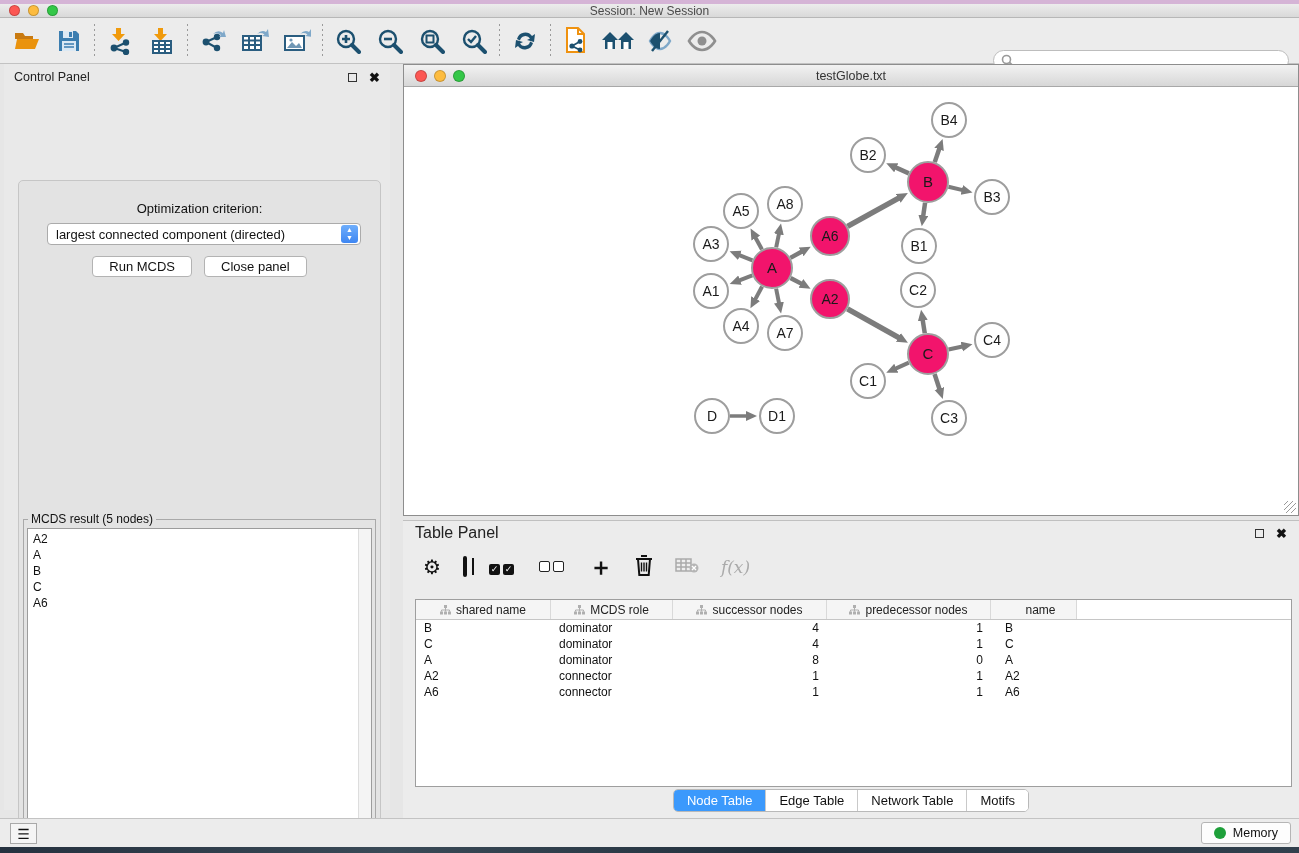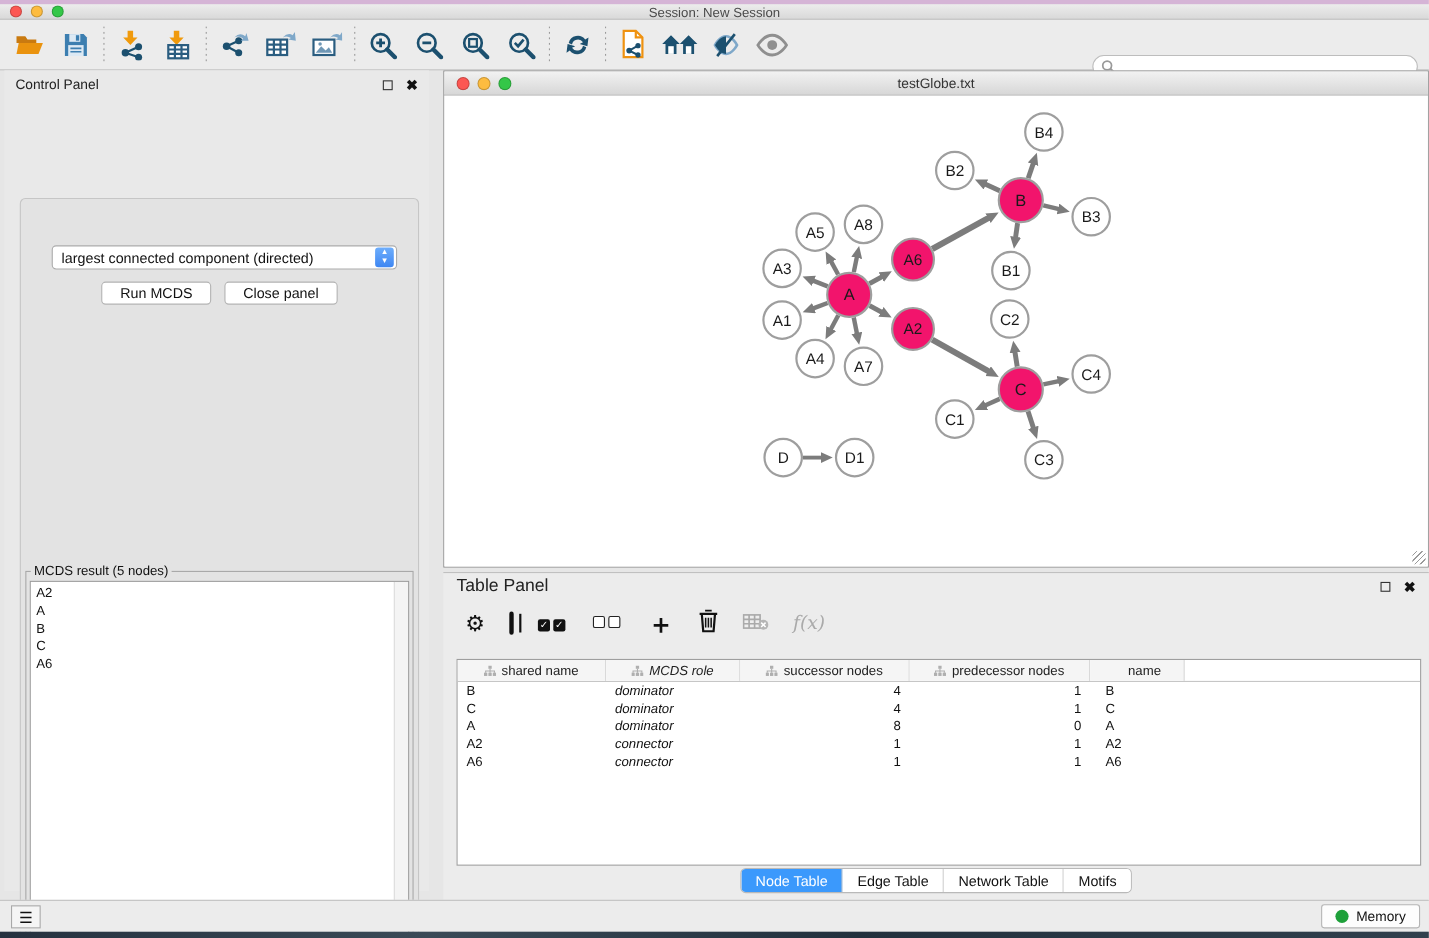--- a/index.html
+++ b/index.html
@@ -101,21 +101,21 @@
   .fx { font-family:"DejaVu Serif", serif; font-style:italic; font-size:17px; color:#aaa; }
 
   .tablebox { position:absolute; left:12px; top:78px; width:877px; height:188px;
     background:#fff; border:1px solid #9e9e9e; overflow:hidden; }
   .thead { display:flex; height:20px; border-bottom:1px solid #c6c6c6; font-size:12px; color:#222; }
   .th { background:#f5f5f5; border-right:1px solid #d9d9d9; display:flex; align-items:center;
     justify-content:center; gap:5px; }
   .th .fork { width:11px; height:10px; opacity:.55; }
   .trow { display:flex; height:16px; font-size:12px; color:#111; align-items:center; }
   .td { padding:0 8px; white-space:nowrap; overflow:hidden; }
-  .c0{width:135px;} .c1{width:122px;font-style:italic;} .c2{width:154px; text-align:right;}
+  .c0{width:135px;} .c1{width:122px;} .c2{width:154px; text-align:right;}
   .c3{width:164px; text-align:right;} .c4{width:86px; padding-left:14px;}
   .th.c2,.th.c3 { }
   .tp-tabs { position:absolute; left:0; bottom:6px; width:100%; display:flex; justify-content:center; }
 
   
   .status-bar { position:absolute; left:0; top:818px; width:100%; height:29px;
     background:#ececec; border-top:1px solid #c3c3c3; }
   .list-btn { position:absolute; left:10px; top:4px; width:27px; height:21px;
     background:#f5f5f5; border:1px solid #a9a9a9; display:flex; align-items:center;
     justify-content:center; font-size:14px; color:#111; }
@@ -281,20 +281,21 @@
     </div>
   </div>
 
   <div class="control-panel">
     <div class="panel-head">
       <span class="ptitle">Control Panel</span>
       <span class="float-ic"></span>
       <span class="close-ic">✖</span>
     </div>
     <div class="cp-card">
+      <div class="crit-label">Optimization criterion:</div>
       <div class="selectbox">
         <span class="val">largest connected component (directed)</span>
         <span class="spinner">
             <span>▲</span>
             <span>▼</span>
           </span>
       </div>
       <div class="btnrow">
         <button class="aqua-btn">Run MCDS</button>
         <button class="aqua-btn">Close panel</button>

